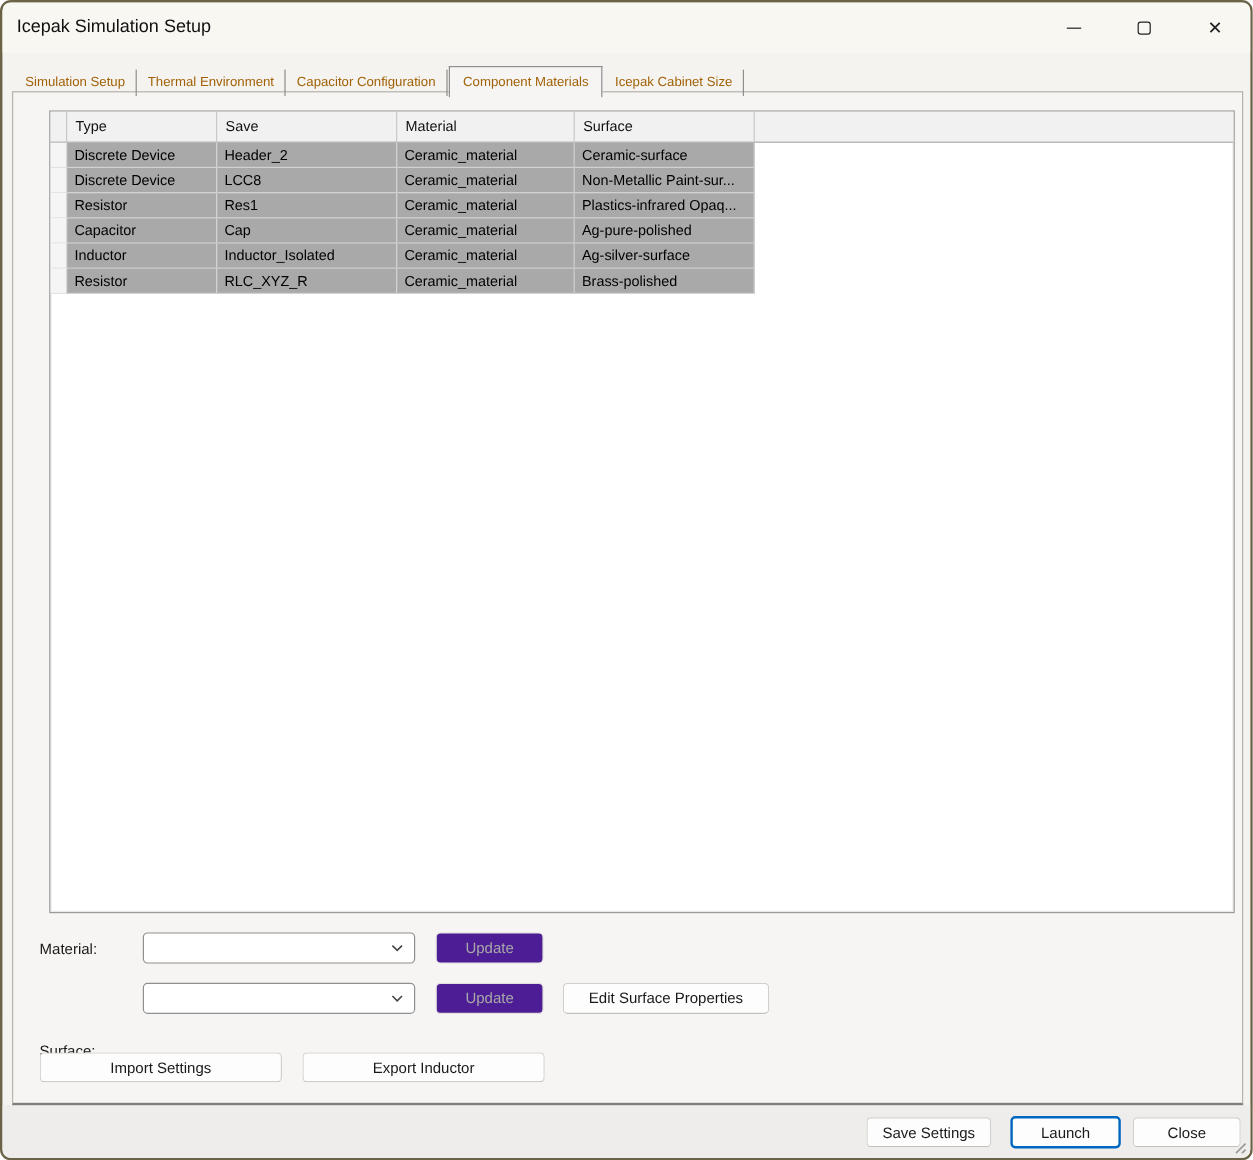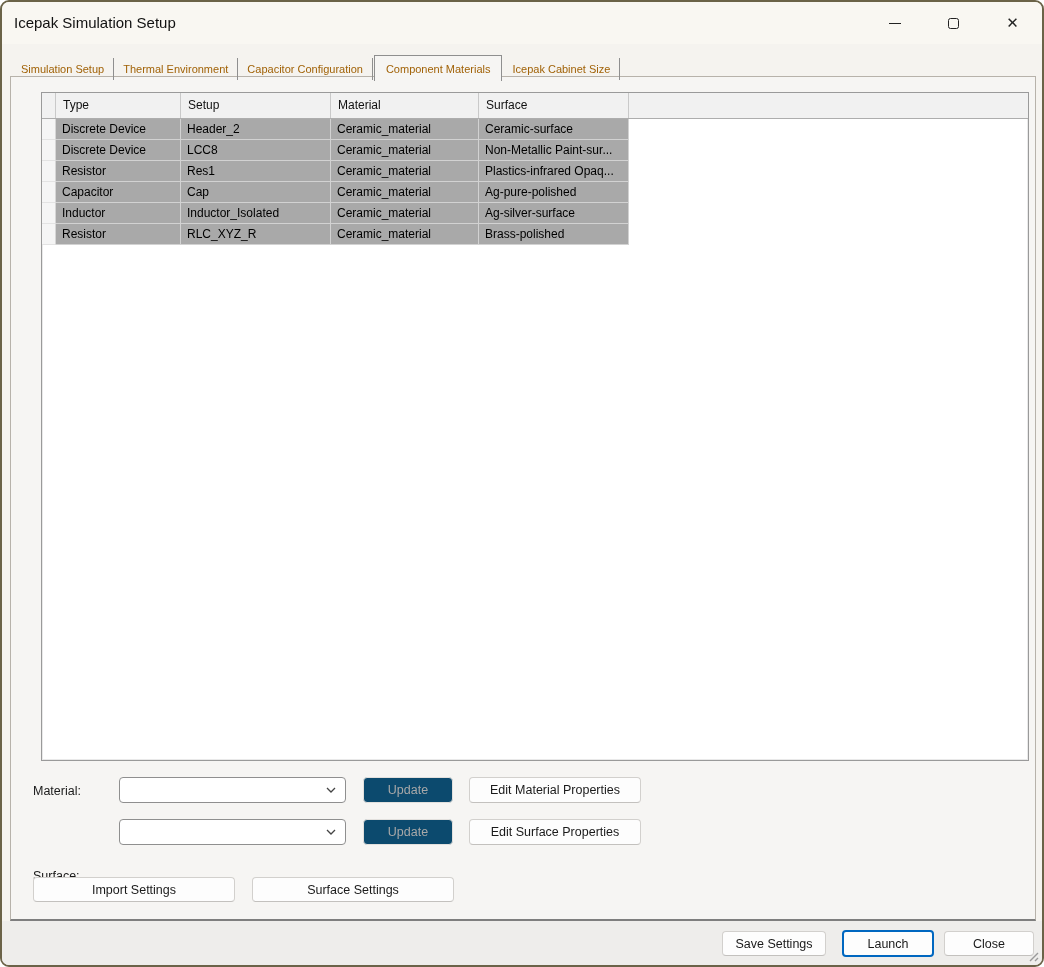--- a/index.html
+++ b/index.html
@@ -76,21 +76,21 @@
   }
   .combo .val { flex: 1; font-size: 12.5px; }
   .chevron { width: 12px; height: 12px; }
   .btn {
     position: absolute; height: 26px; background: #fdfdfd;
     border: 1px solid #d2d0cd; border-bottom-color: #c3c1be; border-radius: 4px;
     font-size: 12.5px; color: #1a1a1a; text-align: center; cursor: default;
     display: flex; align-items: center; justify-content: center;
     font-family: "Liberation Sans", sans-serif;
   }
-  .btn.disabled { color: #a8a8a8; border-color: #e2e0dd; background: #0c4a6e; }
+  .btn.disabled { color: #a8a8a8; border-color: #e2e0dd; background: #4c1d95; }
   .btn.primary-outline { border: 2px solid #0067c0; }
 
   
   .footer { position: absolute; left: 0; right: 0; bottom: 0; height: 44px; background: #eeedeb; }
   .grip { position: absolute; right: 3px; bottom: 3px; }
 </style>
 </head>
 <body>
 
 <div class="dialog">
@@ -117,21 +117,21 @@
       <div class="tab active">Component Materials</div>
       <div class="tab">Icepak Cabinet Size</div>
     </div>
 
   <div class="tabpage">
 
     <div class="grid">
       <div class="grid-header">
         <div class="hcell hstub"></div>
         <div class="hcell col-0">Type</div>
-        <div class="hcell col-1">Setup</div>
+        <div class="hcell col-1">Save</div>
         <div class="hcell col-2">Material</div>
         <div class="hcell col-3">Surface</div>
         <div class="hcell hfill"></div>
       </div>
       <div>
           <div class="grid-row">
             <div class="rstub"></div>
             <div class="cell col-0">Discrete Device</div>
             <div class="cell col-1">Header_2</div>
             <div class="cell col-2">Ceramic_material</div>
@@ -176,34 +176,33 @@
     </div>
 
     <div class="field-label" style="left:22px; top:707px;">Material:</div>
     <div class="combo" style="left:108px; top:700px;">
       <span class="val"></span>
       <svg class="chevron" viewBox="0 0 12 12">
           <path d="M2 4 L6 8 L10 4" fill="none" stroke="#444" stroke-width="1.3"></path>
         </svg>
     </div>
     <div class="btn disabled" style="left:352px; top:700px; width:90px;">Update</div>
-    <div class="btn" style="left:458px; top:700px; width:172px;">Edit Material Properties</div>
 
     <div class="field-label" style="left:22px; top:792px;">Surface:</div>
     <div class="combo" style="left:108px; top:742px;">
       <span class="val"></span>
       <svg class="chevron" viewBox="0 0 12 12">
           <path d="M2 4 L6 8 L10 4" fill="none" stroke="#444" stroke-width="1.3"></path>
         </svg>
     </div>
     <div class="btn disabled" style="left:352px; top:742px; width:90px;">Update</div>
     <div class="btn" style="left:458px; top:742px; width:172px;">Edit Surface Properties</div>
 
     <div class="btn" style="left:22px; top:800px; width:202px; height:25px;">Import Settings</div>
-    <div class="btn" style="left:241px; top:800px; width:202px; height:25px;">Surface Settings</div>
+    <div class="btn" style="left:241px; top:800px; width:202px; height:25px;">Export Inductor</div>
 
   </div>
 
   <div class="footer">
     <div class="btn" style="right:216px; top:10px; width:104px; height:25px;">Save Settings</div>
     <div class="btn primary-outline" style="right:108px; top:9px; width:92px; height:27px;">Launch</div>
     <div class="btn" style="right:8px; top:10px; width:90px; height:25px;">Close</div>
     <svg class="grip" width="13" height="13" viewBox="0 0 13 13">
       <path d="M12 4 L4 12 M12 9 L9 12" stroke="#9a9a9a" stroke-width="1.4" fill="none"></path>
     </svg>

